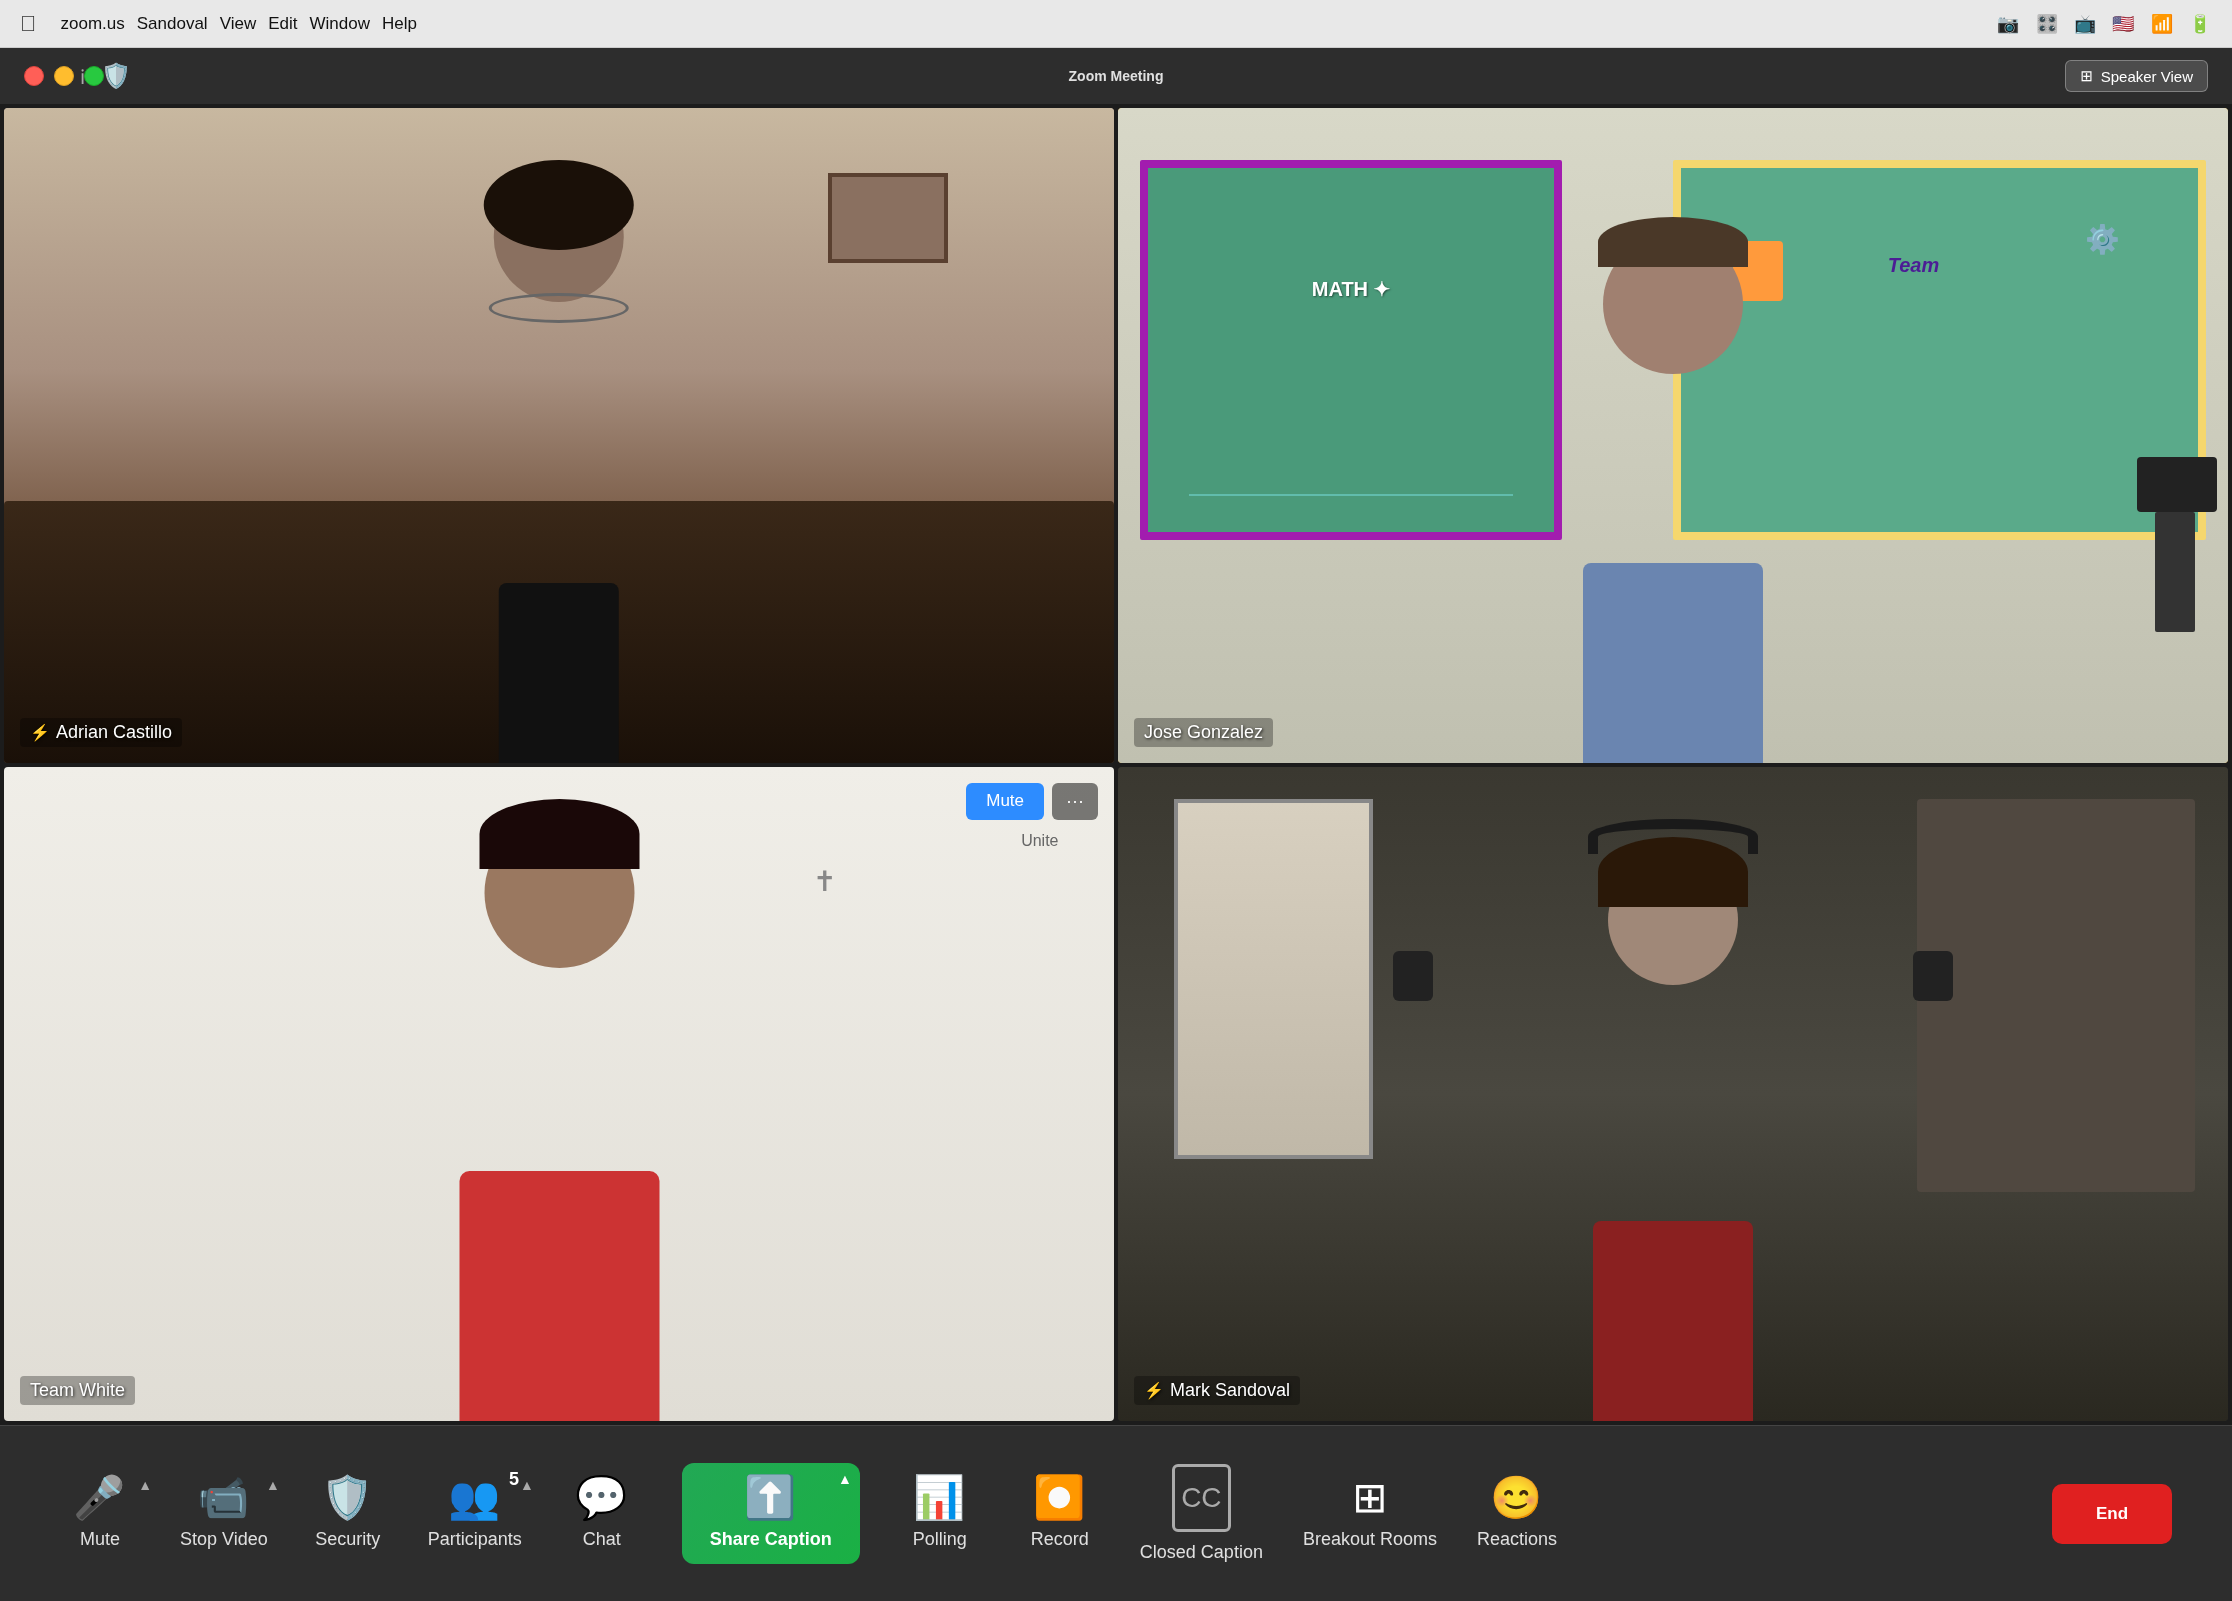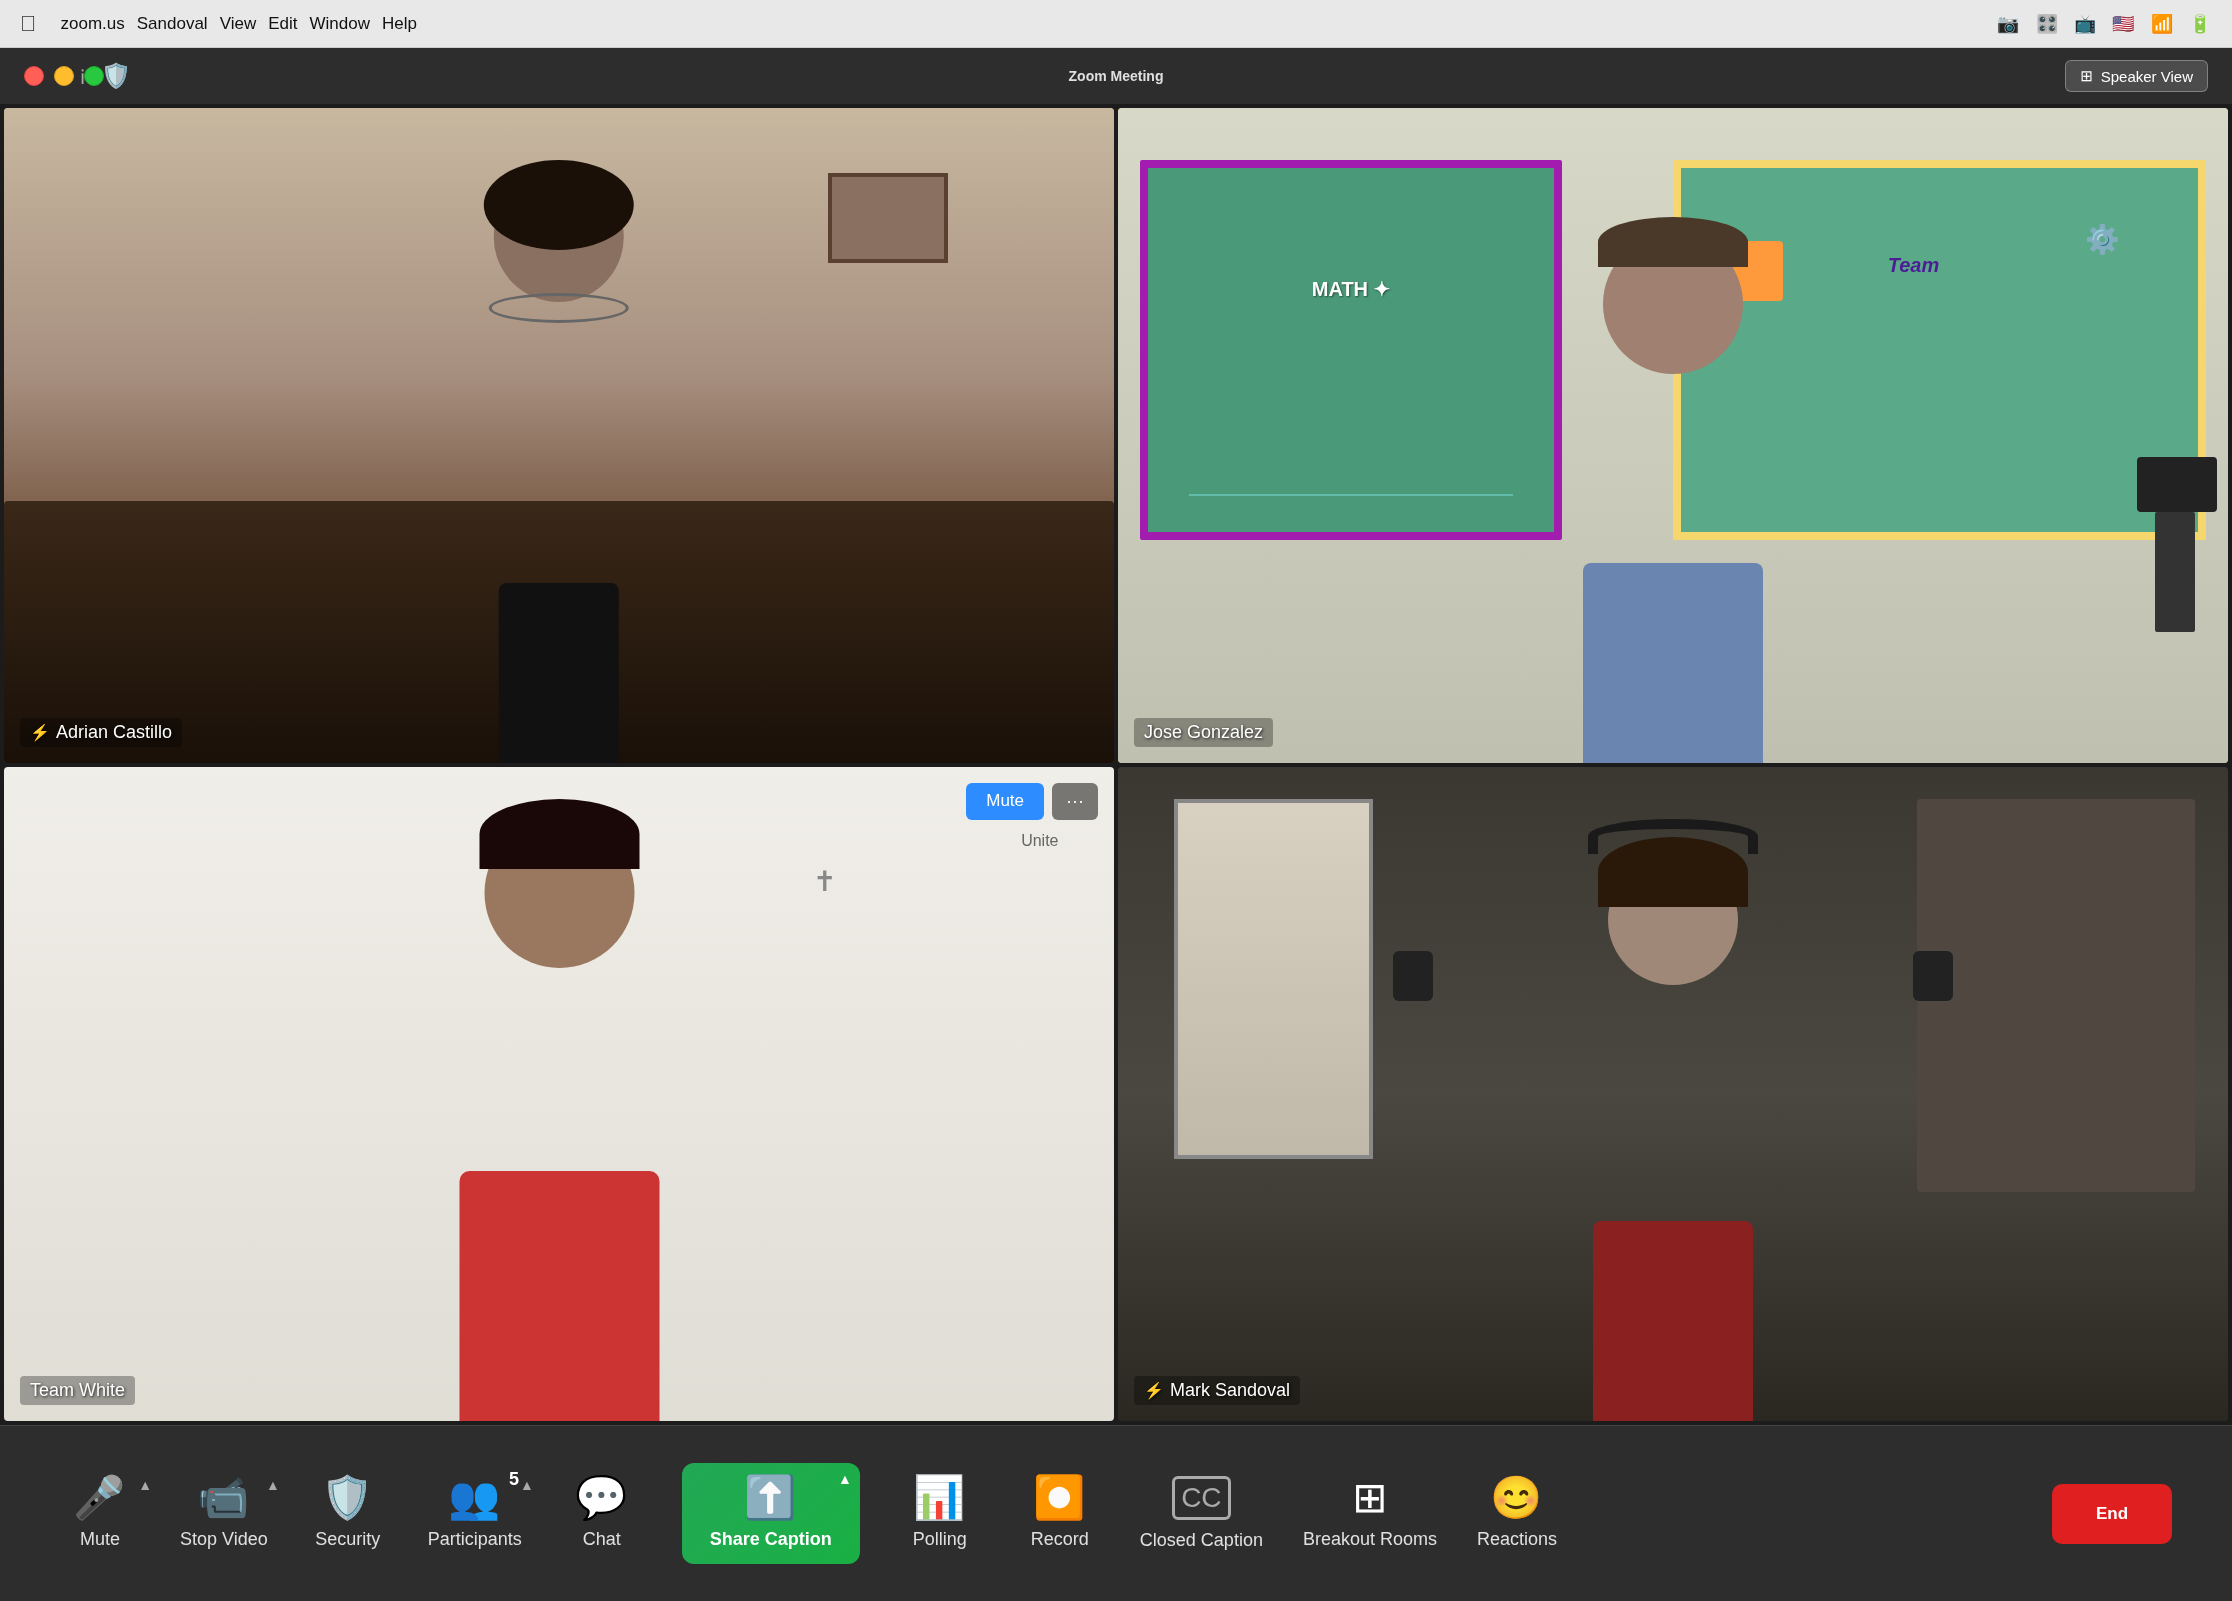--- a/index.html
+++ b/index.html
@@ -478,21 +478,21 @@
       <span class="toolbar-icon">📊</span>
       <span class="toolbar-label">Polling</span>
     </div>
 
     <div class="toolbar-item">
       <span class="toolbar-icon">⏺️</span>
       <span class="toolbar-label">Record</span>
     </div>
 
     <div class="toolbar-item">
-      <span class="toolbar-icon" style="font-size:36px;border:3px solid #aaa;border-radius:6px;padding:2px 6px;color:#aaa;font-size:28px;line-height:1.2;">CC</span>
+      <span class="toolbar-icon" style="font-size:36px;border:3px solid #aaa;border-radius:6px;padding:14px 6px;color:#aaa;font-size:28px;line-height:1.2;">CC</span>
       <span class="toolbar-label">Closed Caption</span>
     </div>
 
     <div class="toolbar-item">
       <span class="toolbar-icon">⊞</span>
       <span class="toolbar-label">Breakout Rooms</span>
     </div>
 
     <div class="toolbar-item">
       <span class="toolbar-icon">😊</span>

